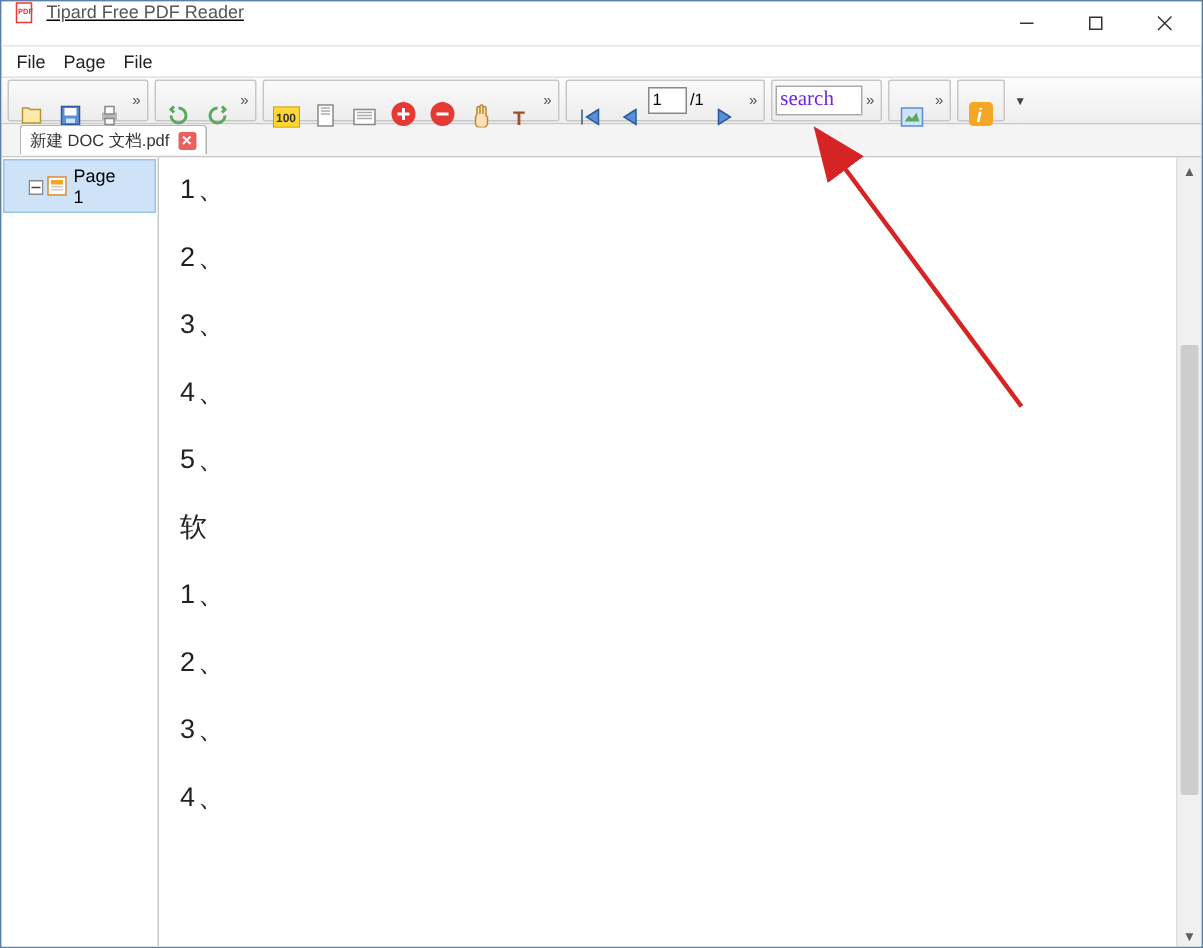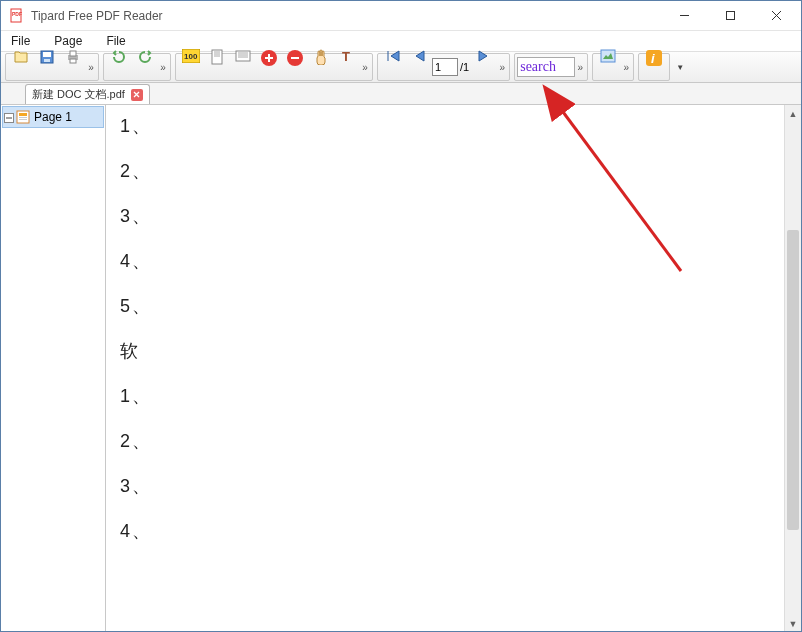--- a/index.html
+++ b/index.html
@@ -1,43 +1,43 @@
 <!DOCTYPE html>
 <html><head>
 <meta charset="utf-8">
 <style>
 * { margin: 0; padding: 0; box-sizing: border-box; font-family: "Segoe UI", Tahoma, sans-serif; }
 body { width: 802px; height: 632px; overflow: hidden; background: #fff; border: 1px solid #5a7fa8; position: relative; }
 
-.titlebar { height: 30px; background: #fff; display: flex; align-items: center; padding: 0 2px; border-bottom: 1px solid #e5e5e5; }
+.titlebar { height: 30px; background: #fff; display: flex; padding: 0 2px; border-bottom: 1px solid #e5e5e5; text-decoration: underline; }
 .titlebar .app-icon { width: 16px; height: 16px; margin: 0 6px; }
 .titlebar .title { font-size: 12px; color: #555; flex: 1; }
 .winbtn { width: 46px; height: 28px; display: flex; align-items: center; justify-content: center; color: #333; }
 .winbtn svg { width: 11px; height: 11px; }
 
-.menubar { height: 20px; display: flex; align-items: center; padding: 0 4px; font-size: 12px; color: #222; gap: 12px; }
+.menubar { height: 20px; display: flex; align-items: center; padding: 0 4px; font-size: 12px; color: #222; gap: 0; }
 .menubar .menu-item { padding: 1px 6px; }
 
 .toolbar { height: 32px; background: linear-gradient(#fdfdfd, #eeeeee); border-top: 1px solid #e0e0e0; border-bottom: 1px solid #c8c8c8; display: flex; align-items: center; padding: 0 4px; font-size: 12px; }
 .tgrp { display: flex; align-items: center; height: 28px; border: 1px solid #c8c8c8; border-radius: 2px; background: linear-gradient(#fafafa, #ededed); padding: 0 2px; margin-right: 4px; }
-.tbtn { width: 24px; height: 36px; display: flex; align-items: flex-start; justify-content: center; margin: 0 1px; border-radius: 2px; }
+.tbtn { width: 24px; height: 36px; display: flex; align-items: flex-end; justify-content: center; margin: 0 1px; border-radius: 2px; }
 .expander { width: 10px; color: #555; font-size: 10px; text-align: center; }
 .page-input { width: 26px; height: 18px; font-size: 11px; text-align: left; padding: 0 2px; border: 1px solid #888; }
 .page-total { font-size: 11px; padding: 0 2px; }
 .searchbox { width: 58px; height: 20px; font-size: 14px; font-family: serif; padding: 0 2px; border: 1px solid #aaa; background: #fff; color: #6d28d9; }
 .dropdown-arrow { width: 8px; font-size: 8px; color: #444; margin: 0 2px; }
 
-.tabbar { height: 22px; background: #f4f4f4; border-bottom: 1px solid #c8c8c8; display: flex; align-items: flex-end; padding-left: 24px; }
+.tabbar { height: 22px; background: #f4f4f4; border-bottom: 1px solid #c8c8c8; display: flex; align-items: flex-start; padding-left: 12px; }
 .tab { height: 20px; background: #fff; border: 1px solid #b5b5b5; border-bottom: none; border-radius: 3px 3px 0 0; padding: 0 6px; display: flex; align-items: center; font-size: 11px; font-family: SimSun, serif; color: #333; }
 .tab-close { width: 12px; height: 12px; margin-left: 6px; background: #e86060; border-radius: 2px; display: flex; align-items: center; justify-content: center; }
 .tab-close svg { width: 7px; height: 7px; }
 
 .content { display: flex; height: 527px; }
 .sidebar { width: 105px; background: #fff; border-right: 1px solid #c8c8c8; }
-.side-item { display: flex; align-items: center; padding: 3px 1px; font-size: 12px; background: #cfe3f8; border: 1px solid #9ac1e8; margin: 1px; }
+.side-item { display: flex; align-items: center; padding: 3px 16px; font-size: 12px; background: #cfe3f8; border: 1px solid #9ac1e8; margin: 1px; }
 .side-item .tree-toggle { width: 10px; height: 10px; margin-right: 2px; }
 .side-item .page-icon { width: 14px; height: 14px; margin-right: 4px; }
 
 .viewer { flex: 1; position: relative; display: flex; }
 .doc-area { flex: 1; overflow: hidden; padding: 12px 8px 8px 14px; font-family: SimSun, "宋体", serif; font-size: 18px; color: #222; line-height: 1; position: relative; background: #fff; }
 .doc-line { margin-bottom: 27px; letter-spacing: 2px; }
 .vscroll { width: 17px; background: #f0f0f0; border-left: 1px solid #ddd; position: relative; }
 .vscroll .arrow { height: 17px; display: flex; align-items: center; justify-content: center; color: #606060; font-size: 9px; }
 .vscroll .thumb { position: absolute; top: 125px; left: 2px; right: 2px; height: 300px; background: #cdcdcd; border-radius: 2px; }
 

